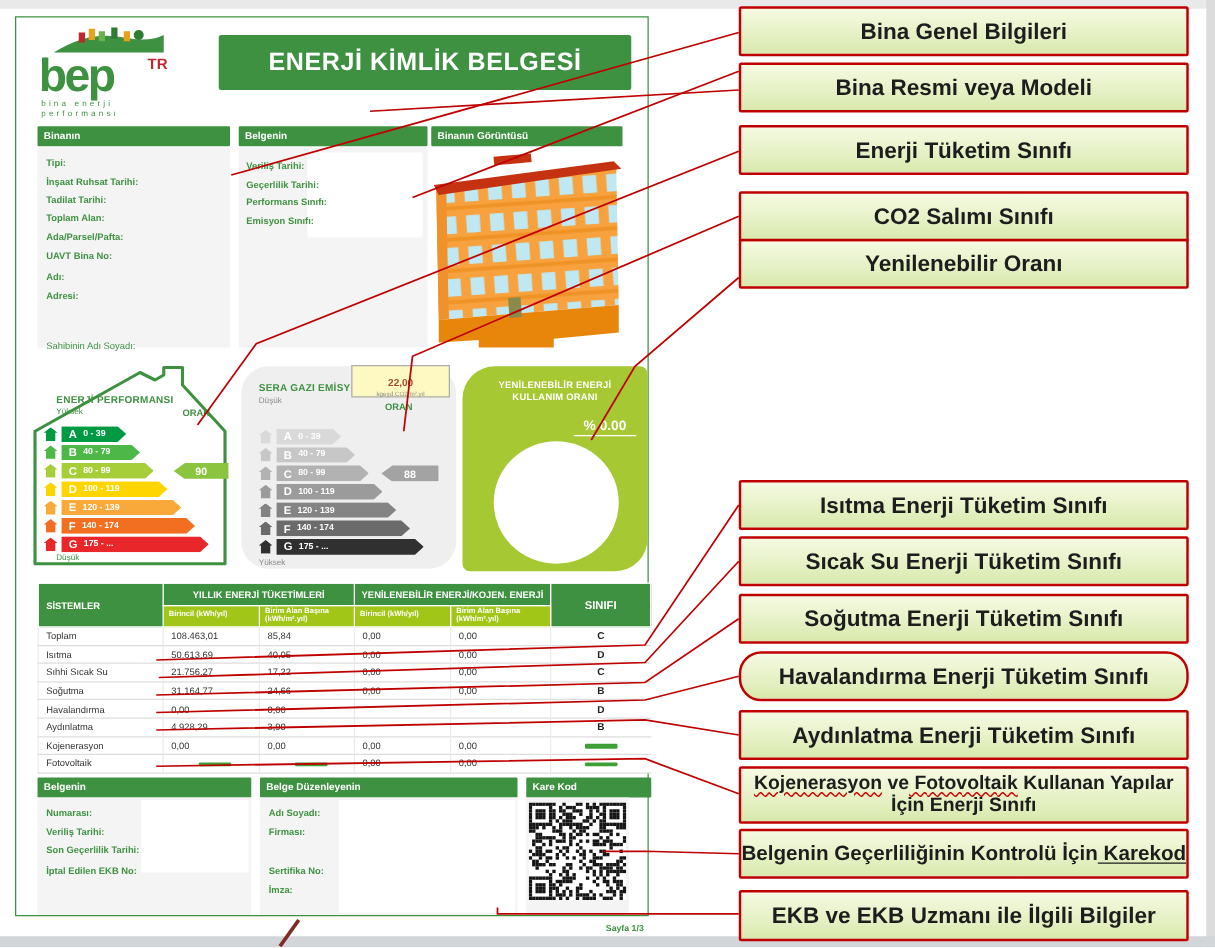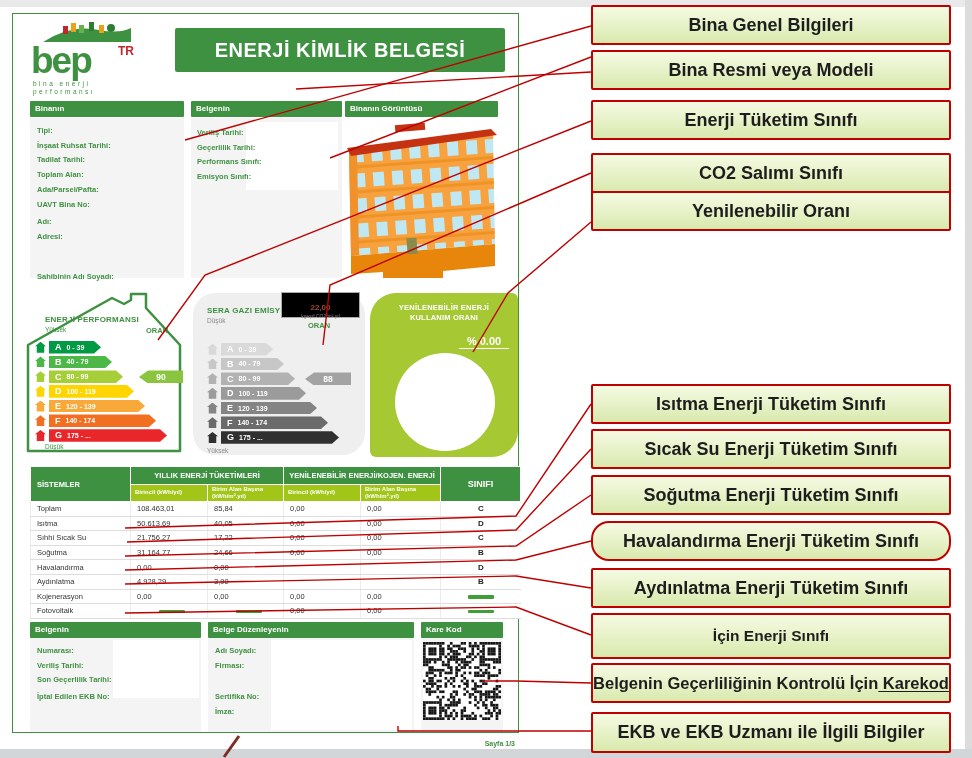--- a/index.html
+++ b/index.html
@@ -23,41 +23,41 @@
 
   
   #banner { left:162px; top:14px; width:330px; height:44px; background:#3f9142; border-radius:2px;
     display:flex; align-items:center; justify-content:center; color:#fff; font-weight:bold; font-size:20px; letter-spacing:.5px; }
 
   .sec-h { height:16px; background:#3f9142; color:#fff; font-weight:bold; font-size:8px; line-height:16px; padding-left:5px; border-radius:1px; }
   .gpanel { background:#f4f4f4; }
   .wbox { background:#fff; }
 
   .field-col div { font-size:7.5px; font-weight:600; color:#3f9142; line-height:14.7px; white-space:nowrap; }
-  #owner-label { left:24px; top:258px; font-size:7.5px; font-weight:bold; color:#3f9142; }
+  #owner-label { left:24px; top:258px; font-size:7.5px; font-weight:normal; color:#3f9142; }
 
   
   .panel { width:172px; height:166px; }
   .ptitle { position:absolute; font-size:8px; font-weight:bold; color:#3f9142; letter-spacing:.2px; }
   .psmall { position:absolute; font-size:6.5px; color:#3f9142; }
   .psmall.gray { color:#8a8a8a; }
   .oran { position:absolute; font-size:7.5px; font-weight:bold; color:#3f9142; }
   .scale-rows { position:absolute; }
   .srow { display:flex; align-items:center; height:12.6px; margin-bottom:2.1px; }
   .hicon { width:11px; height:11px; margin-right:3px; flex:0 0 auto;
     clip-path:polygon(50% 0, 100% 40%, 84% 40%, 84% 100%, 16% 100%, 16% 40%, 0 40%); }
   .sbar { height:12.6px; display:flex; align-items:center; color:#fff;
     clip-path:polygon(0 0, calc(100% - 7px) 0, 100% 50%, calc(100% - 7px) 100%, 0 100%); }
   .sbar .ltr { font-size:9px; font-weight:bold; margin:0 5px 0 6px; }
   .sbar .rng { font-size:7px; font-weight:bold; }
   .val-arrow { position:absolute; height:13px; display:flex; align-items:center; justify-content:center;
     color:#fff; font-size:8.5px; font-weight:bold;
     clip-path:polygon(0 50%, 9px 0, 100% 0, 100% 100%, 9px 100%); }
   #panel-sera .bg { position:absolute; left:0; top:2px; width:172px; height:162px; background:#efefef; border-radius:22px; }
-  #emis-box { position:absolute; left:88px; top:1px; width:79px; height:26px; background:#000000; border:1px solid #ababab;
+  #emis-box { position:absolute; left:88px; top:1px; width:79px; height:26px; background:#fef9c3; border:1px solid #ababab;
     text-align:center; line-height:1.1; padding-top:3px; }
   #emis-box .v { font-size:8px; font-weight:bold; color:#9c4a2f; }
   #emis-box .u { font-size:5px; color:#8a8a8a; display:block; }
   #panel-yenil .bg { position:absolute; left:0; top:2px; width:148px; height:164px; background:#a6c832; border-radius:26px 6px 26px 6px; }
   #panel-yenil .ptitle { color:#fff; width:148px; text-align:center; top:12px; font-size:7.5px; line-height:1.3; padding:0 10px; }
   #yenil-val { position:absolute; left:0; top:44px; width:148px; text-align:center; color:#fff; font-size:11px; font-weight:bold;margin-left:40px; }
   #yenil-val span { border-bottom:1.5px solid #fff; padding:0 8px 1px; }
   #yenil-circle { position:absolute; left:25px; top:62px; width:100px; height:98px; background:#fff; border-radius:50%; }
 
   
@@ -371,21 +371,21 @@
             <td style="padding-left: 28px;"><span class="gdash"></span></td>
             <td>0,00</td>
             <td>0,00</td>
             <td class="cls"><span class="gdash"></span></td>
           </tr>
         </tbody>
     </table>
 
     <div class="abs sec-h" style="left:17px;top:608px;width:171px;">Belgenin</div>
     <div class="abs sec-h" style="left:195px;top:608px;width:206px;">Belge Düzenleyenin</div>
-    <div class="abs sec-h" style="left:408px;top:608px;width:82px;">Kare Kod</div>
+    <div class="abs sec-h" style="left:408px;top:608px;width:100px;">Kare Kod</div>
 
     <div class="abs gpanel" style="left:17px;top:624px;width:171px;height:94px;"></div>
     <div class="abs wbox" style="left:100px;top:626px;width:86px;height:58px;"></div>
     <div class="abs gpanel" style="left:195px;top:624px;width:206px;height:94px;"></div>
     <div class="abs wbox" style="left:258px;top:626px;width:141px;height:90px;"></div>
     <div class="abs gpanel" style="left:408px;top:624px;width:82px;height:94px;"></div>
 
     <div class="abs field-col" id="footer-fields" style="left:24px;top:630px;">
         <div>Numarası:</div>
         <div>Veriliş Tarihi:</div>
@@ -836,20 +836,21 @@
       <div class="callout" style="top: 475px; height: 40px;">
         <div><span>Soğutma</span><span> Enerji</span><span> Tüketim</span><span> Sınıfı</span></div>
       </div>
       <div class="callout" style="top: 521px; height: 40px; border-radius: 18px;">
         <div><span>Havalandırma</span><span> Enerji</span><span> Tüketim</span><span> Sınıfı</span></div>
       </div>
       <div class="callout" style="top: 568px; height: 40px;">
         <div><span>Aydınlatma</span><span> Enerji</span><span> Tüketim</span><span> Sınıfı</span></div>
       </div>
       <div class="callout" style="top: 613px; height: 46px; font-size: 15.5px;">
+        <div><span class="squiggle">Kojenerasyon</span><span> ve</span><span class="squiggle"> Fotovoltaik</span><span> Kullanan</span><span> Yapılar</span></div>
         <div><span>İçin</span><span> Enerji</span><span> Sınıfı</span></div>
       </div>
       <div class="callout" style="top: 663px; height: 40px; font-size: 16.5px;">
         <div><span>Belgenin</span><span> Geçerliliğinin</span><span> Kontrolü</span><span> İçin</span><span class="uline"> Karekod</span></div>
       </div>
       <div class="callout" style="top: 712px; height: 41px;">
         <div><span>EKB</span><span> ve</span><span> EKB</span><span> Uzmanı</span><span> ile</span><span> İlgili</span><span> Bilgiler</span></div>
       </div>
     </div>
 

